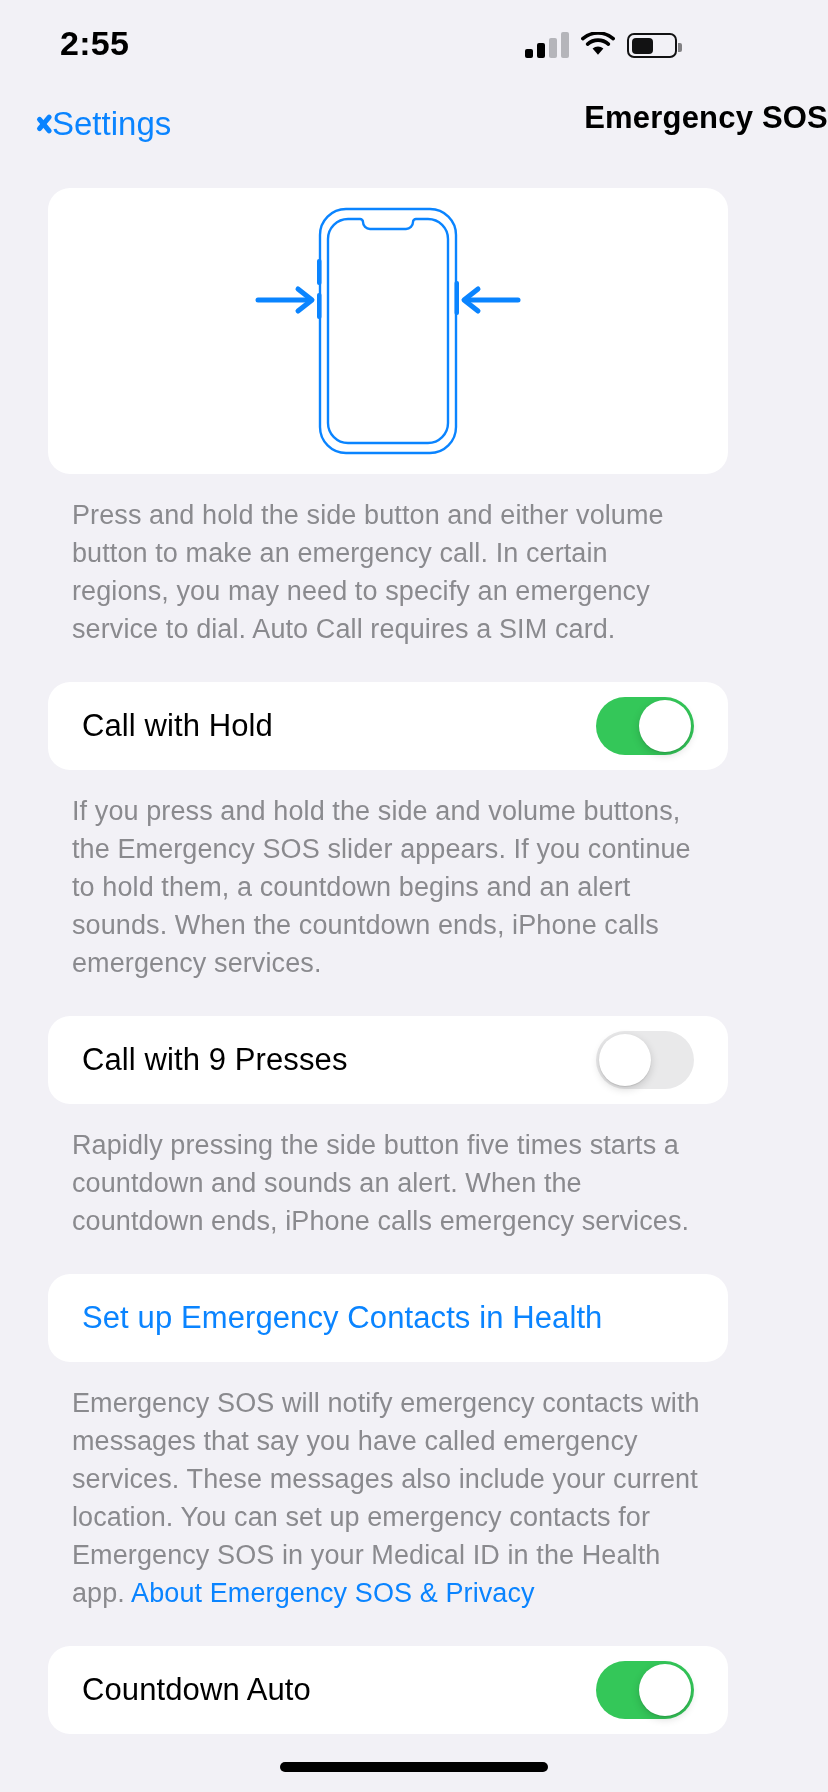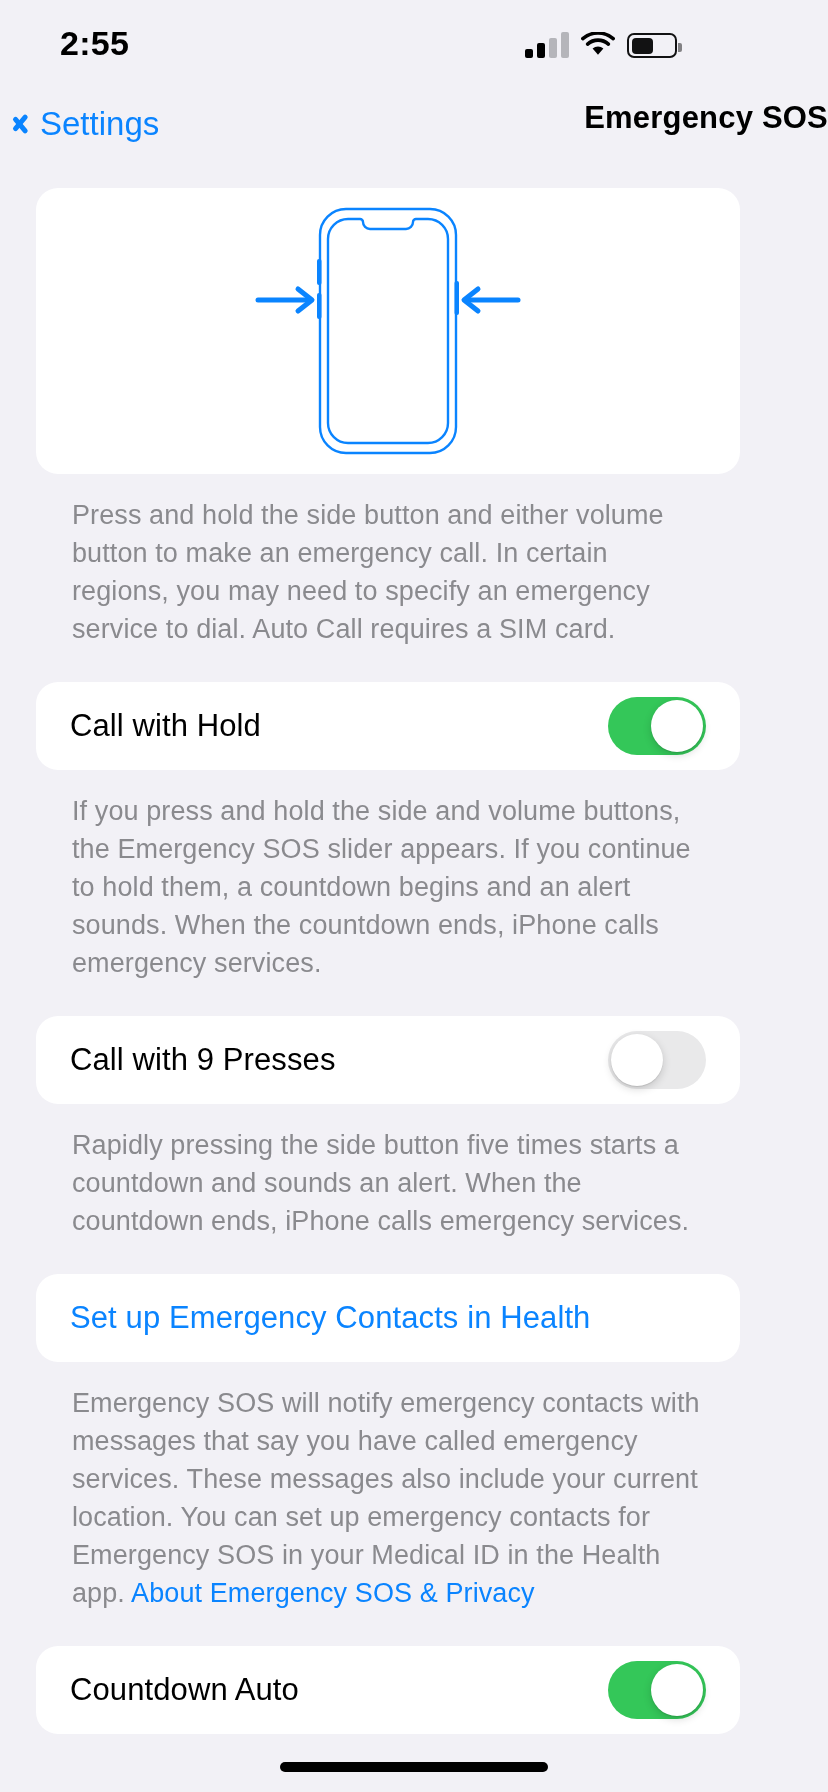--- a/index.html
+++ b/index.html
@@ -40,43 +40,43 @@
     background:#000; border-radius:0 2px 2px 0; opacity:0.5;
   }
   .battery .fill {
     position:absolute; left:2.5px; top:2.5px; bottom:2.5px;
     width:47%; background:#000; border-radius:4px;
   }
 
   
   .navbar { position:absolute; top:94px; left:0; width:828px; height:70px; }
   .nav-back {
-    position:absolute; left:8px; top:0;
-    display:flex; align-items:center; gap:12px; height:60px;
+    position:absolute; left:32px; top:0;
+    display:flex; align-items:center; gap:0; height:60px;
     color:#0A84FF; cursor:pointer;
   }
   .chev {
     width:20px; height:34px; position:relative;
   }
   .chev::before, .chev::after {
     content:""; position:absolute; left:4px; width:5px; height:20px;
     background:#0A84FF; border-radius:3px;
   }
   .chev::before { top:2px; transform:rotate(40deg); transform-origin:bottom left;}
   .chev::after  { bottom:2px; transform:rotate(-40deg); transform-origin:top left;}
   .nav-back-label { font-size:33px; color:#0A84FF; font-weight:400; }
   .nav-title {
     position:absolute; left:0; top:6px; width:828px; text-align:right;
     font-size:31px; font-weight:700; color:#000; letter-spacing:0.2px;
   }
 
   
   .content { position:absolute; top:188px; left:0; width:776px; }
   .card {
-    margin:0 36px; background:#FFFFFF; border-radius:22px; overflow:hidden;
+    margin:0 48px; background:#FFFFFF; border-radius:22px; overflow:hidden;
   }
   .illus-card { height:286px; display:flex; align-items:center; justify-content:center; }
 
   .footnote {
     margin:22px 72px 0 72px;
     font-size:27px; line-height:38px; color:#8A8A8E; letter-spacing:0.1px;
   }
   .footnote a { color:#0A84FF; text-decoration:none; }
 
   .row {

